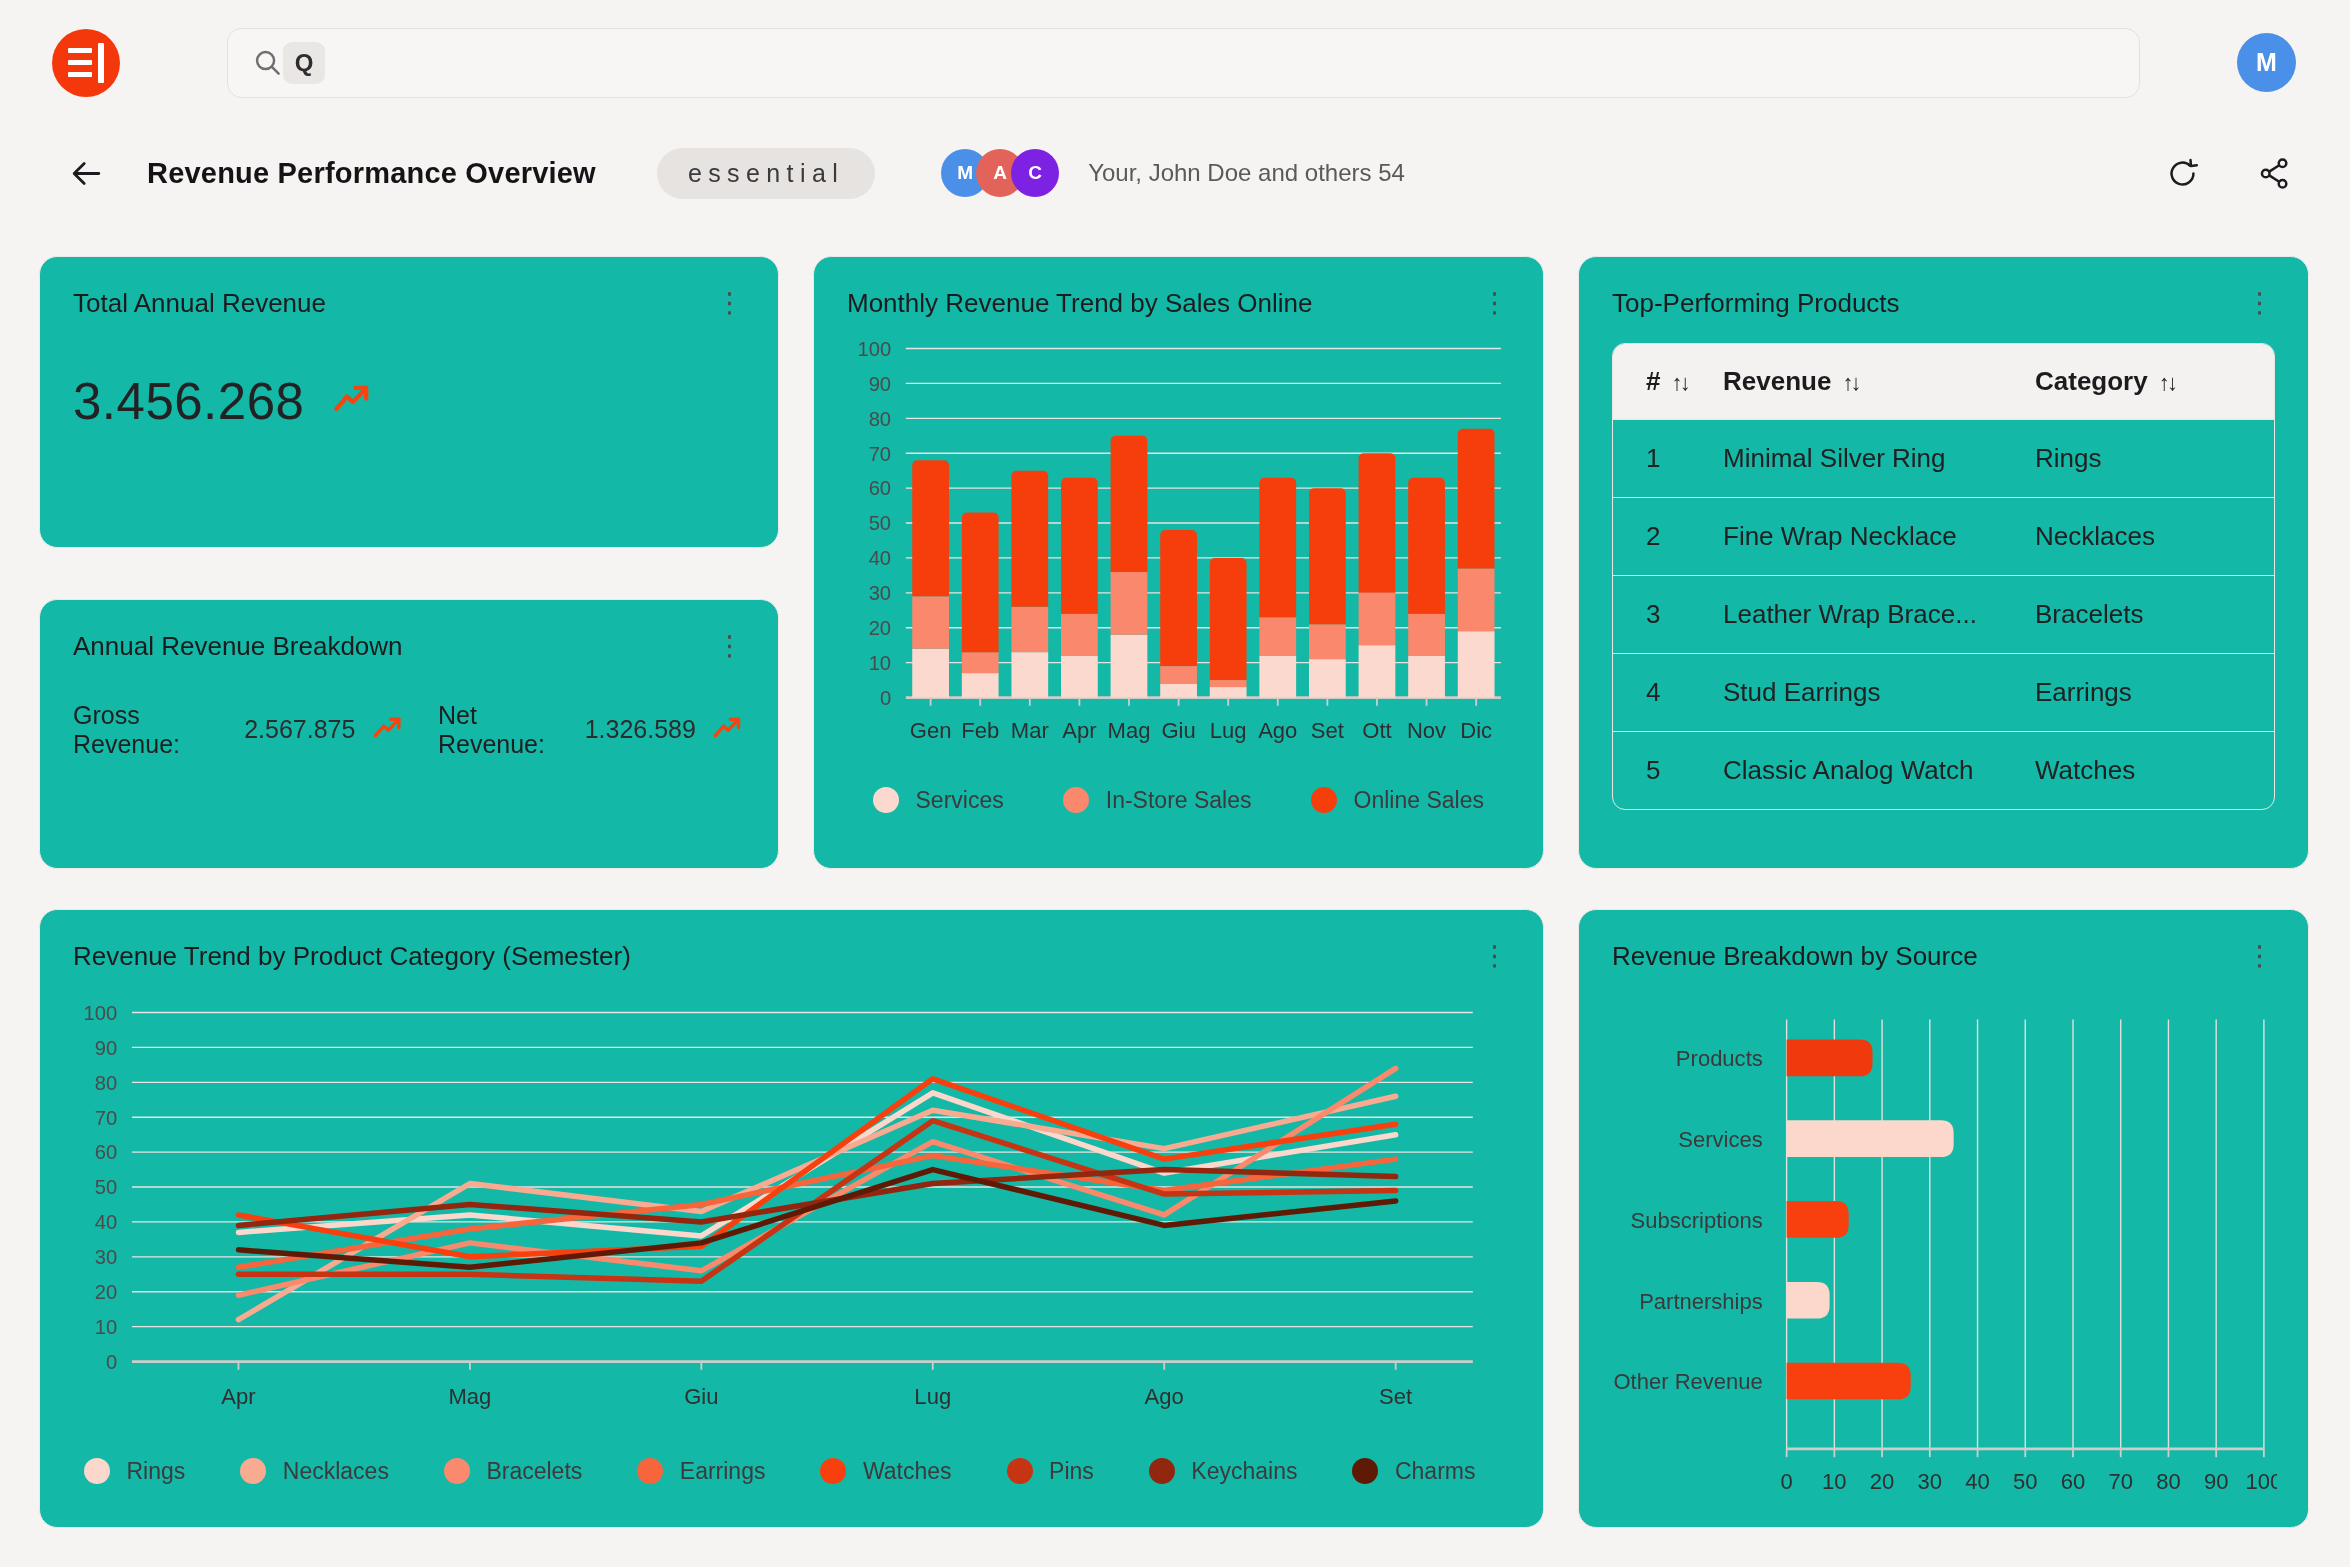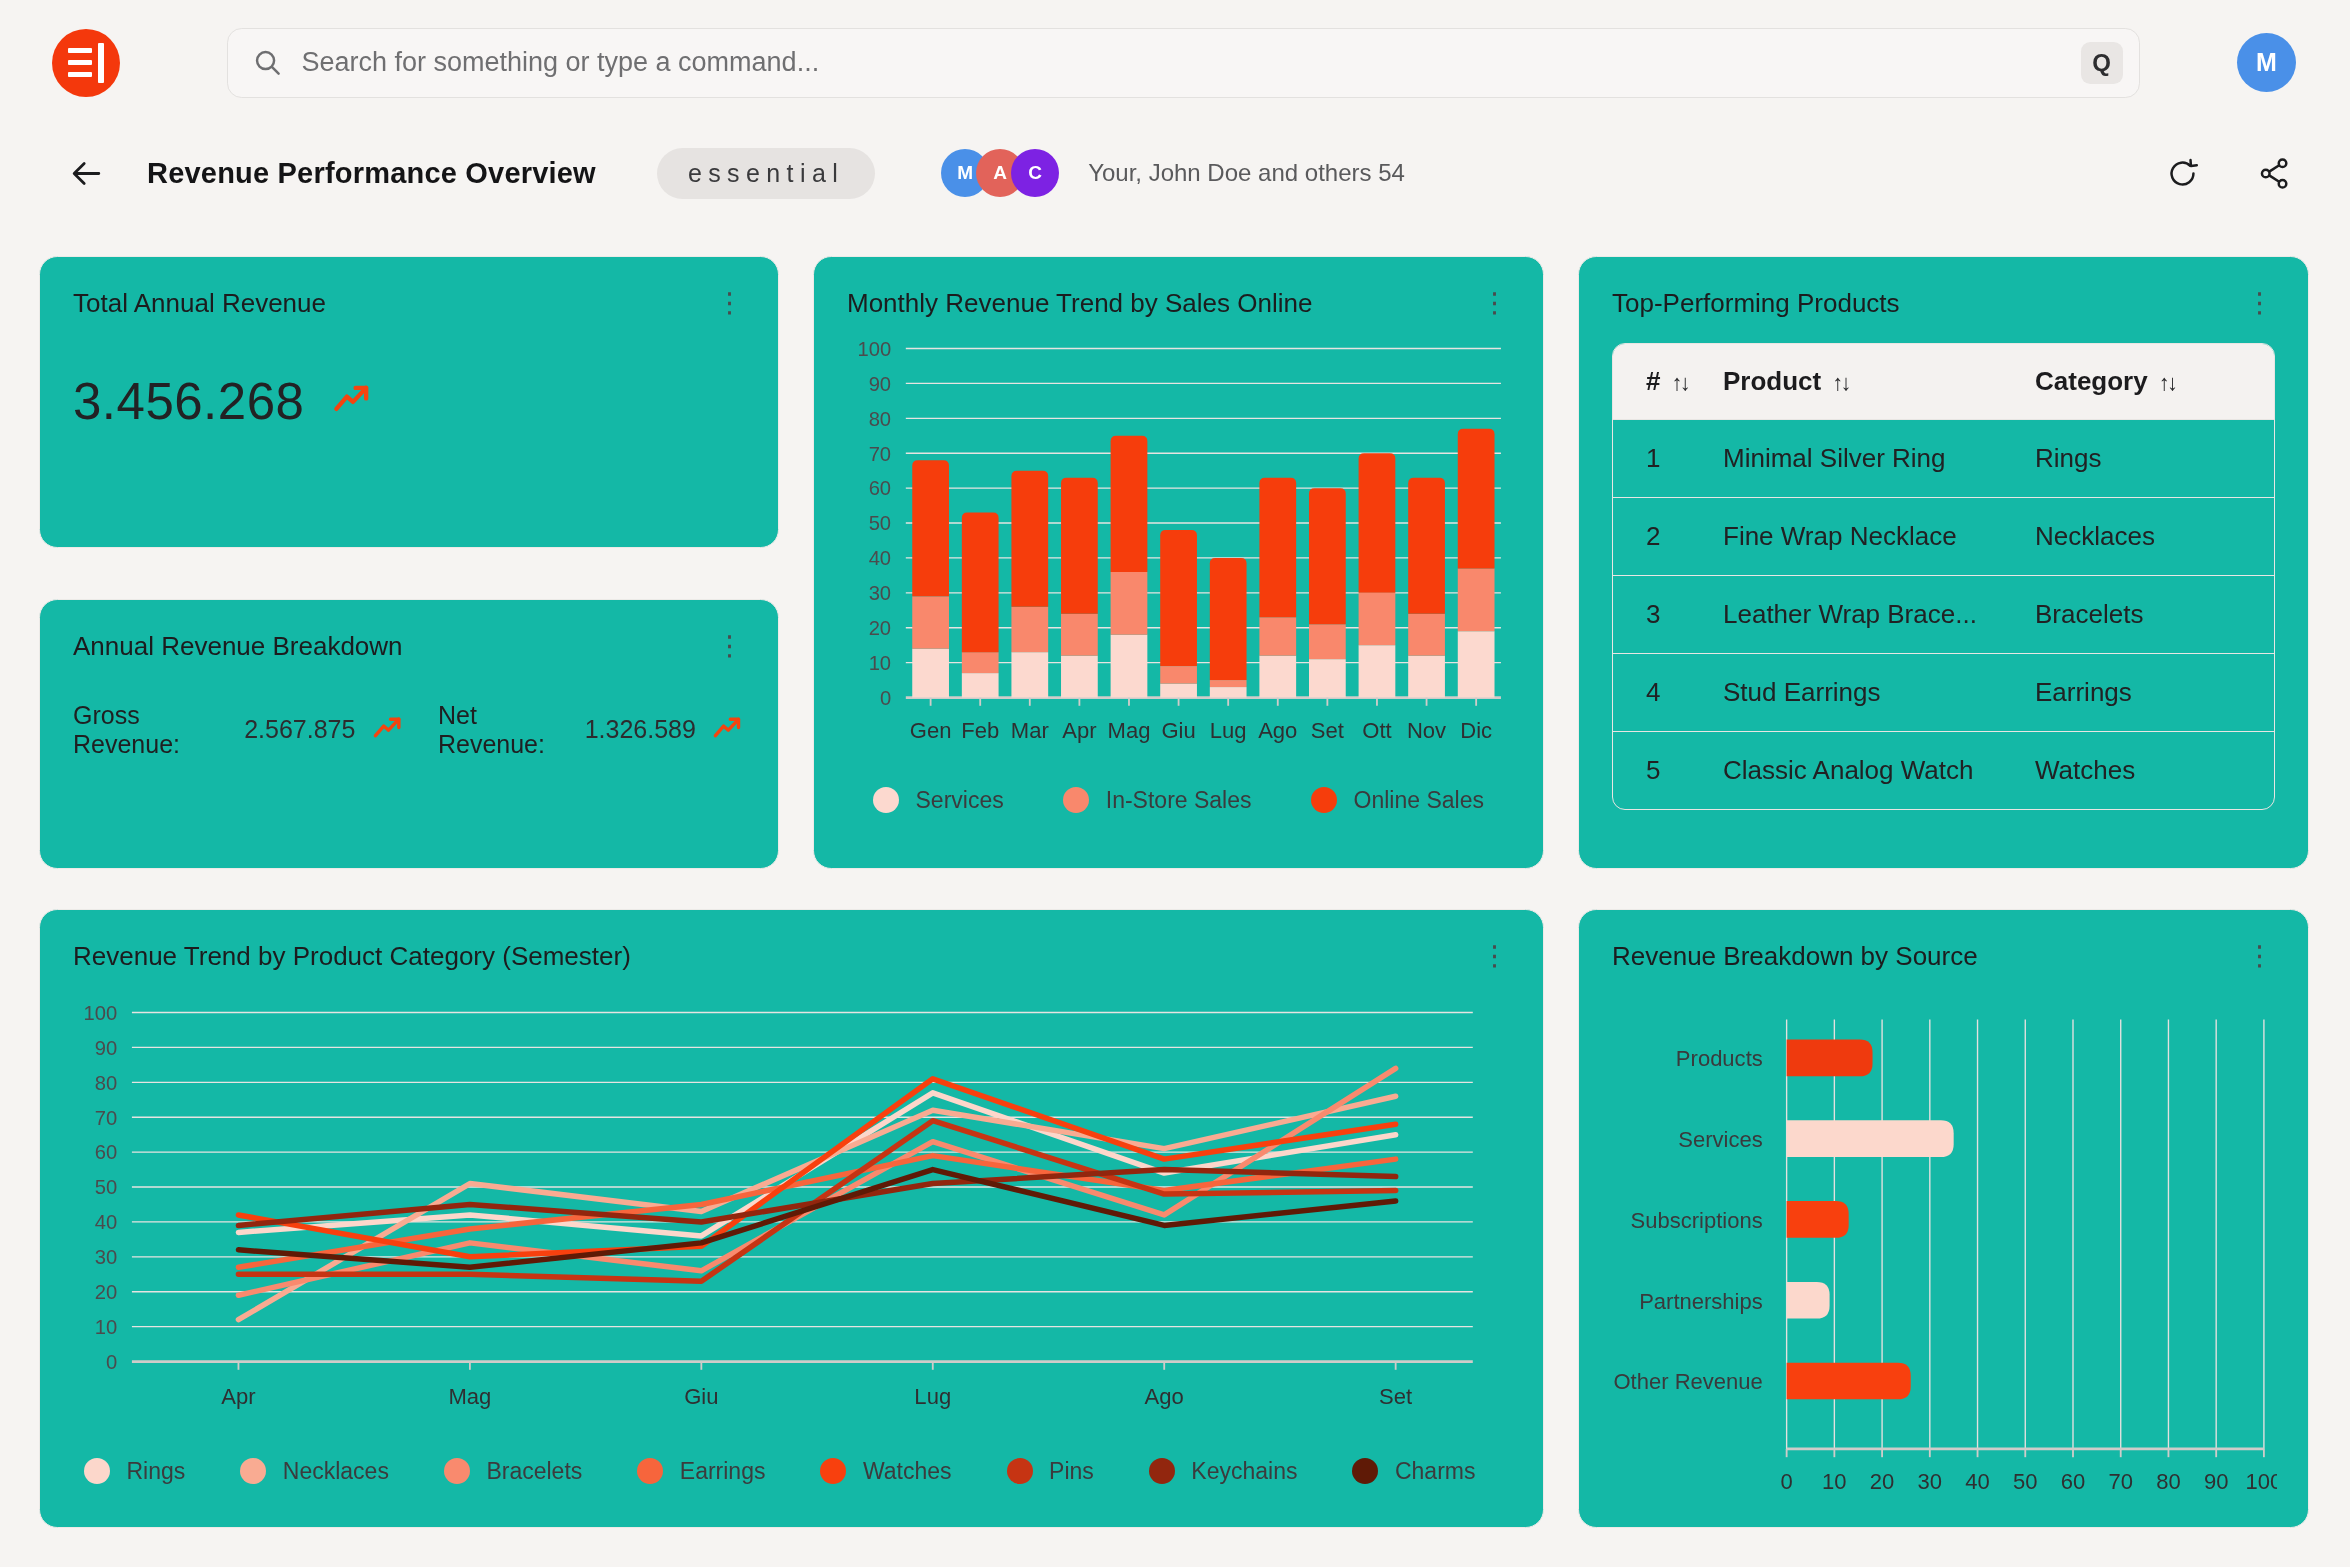--- a/index.html
+++ b/index.html
@@ -80,21 +80,20 @@
           <i></i>
           <i></i>
         </span>
       <span class="vbar"></span>
     </div>
     <div class="searchbox">
       <svg width="31" height="31" viewBox="0 0 24 24">
         <circle cx="10.5" cy="10.5" r="6.6" fill="none" stroke="#6e6e70" stroke-width="1.9"></circle>
         <line x1="15.4" y1="15.4" x2="20.6" y2="20.6" stroke="#6e6e70" stroke-width="1.9" stroke-linecap="round"></line>
       </svg>
-      <input type="text" placeholder="Search for something or type a command..." style="">
       <span class="kbd">Q</span>
     </div>
     <div class="user-avatar">M</div>
   </div>
 
   <div class="titlerow">
     <div class="backbtn">
       <svg width="37" height="37" viewBox="0 0 24 24">
         <path d="M20 12H4.5 M10.5 5.5 L4 12 l6.5 6.5" fill="none" stroke="#1c1c1e" stroke-width="1.8" stroke-linecap="round" stroke-linejoin="round"></path>
       </svg>
@@ -277,21 +276,21 @@
     <div class="card">
       <div class="card-head">
         <div class="card-title">Top-Performing Products</div>
         <div class="kebab">⋮</div>
       </div>
       <div class="ptable">
         <table>
           <thead>
             <tr>
               <th><span>#</span><span class="sort">↑↓</span></th>
-              <th><span>Product</span><span class="sort">↑↓</span></th>
+              <th><span>Revenue</span><span class="sort">↑↓</span></th>
               <th><span>Category</span><span class="sort">↑↓</span></th>
             </tr>
           </thead>
           <tbody>
               <tr>
                 <td>1</td>
                 <td>Minimal Silver Ring</td>
                 <td>Rings</td>
               </tr>
               <tr>

